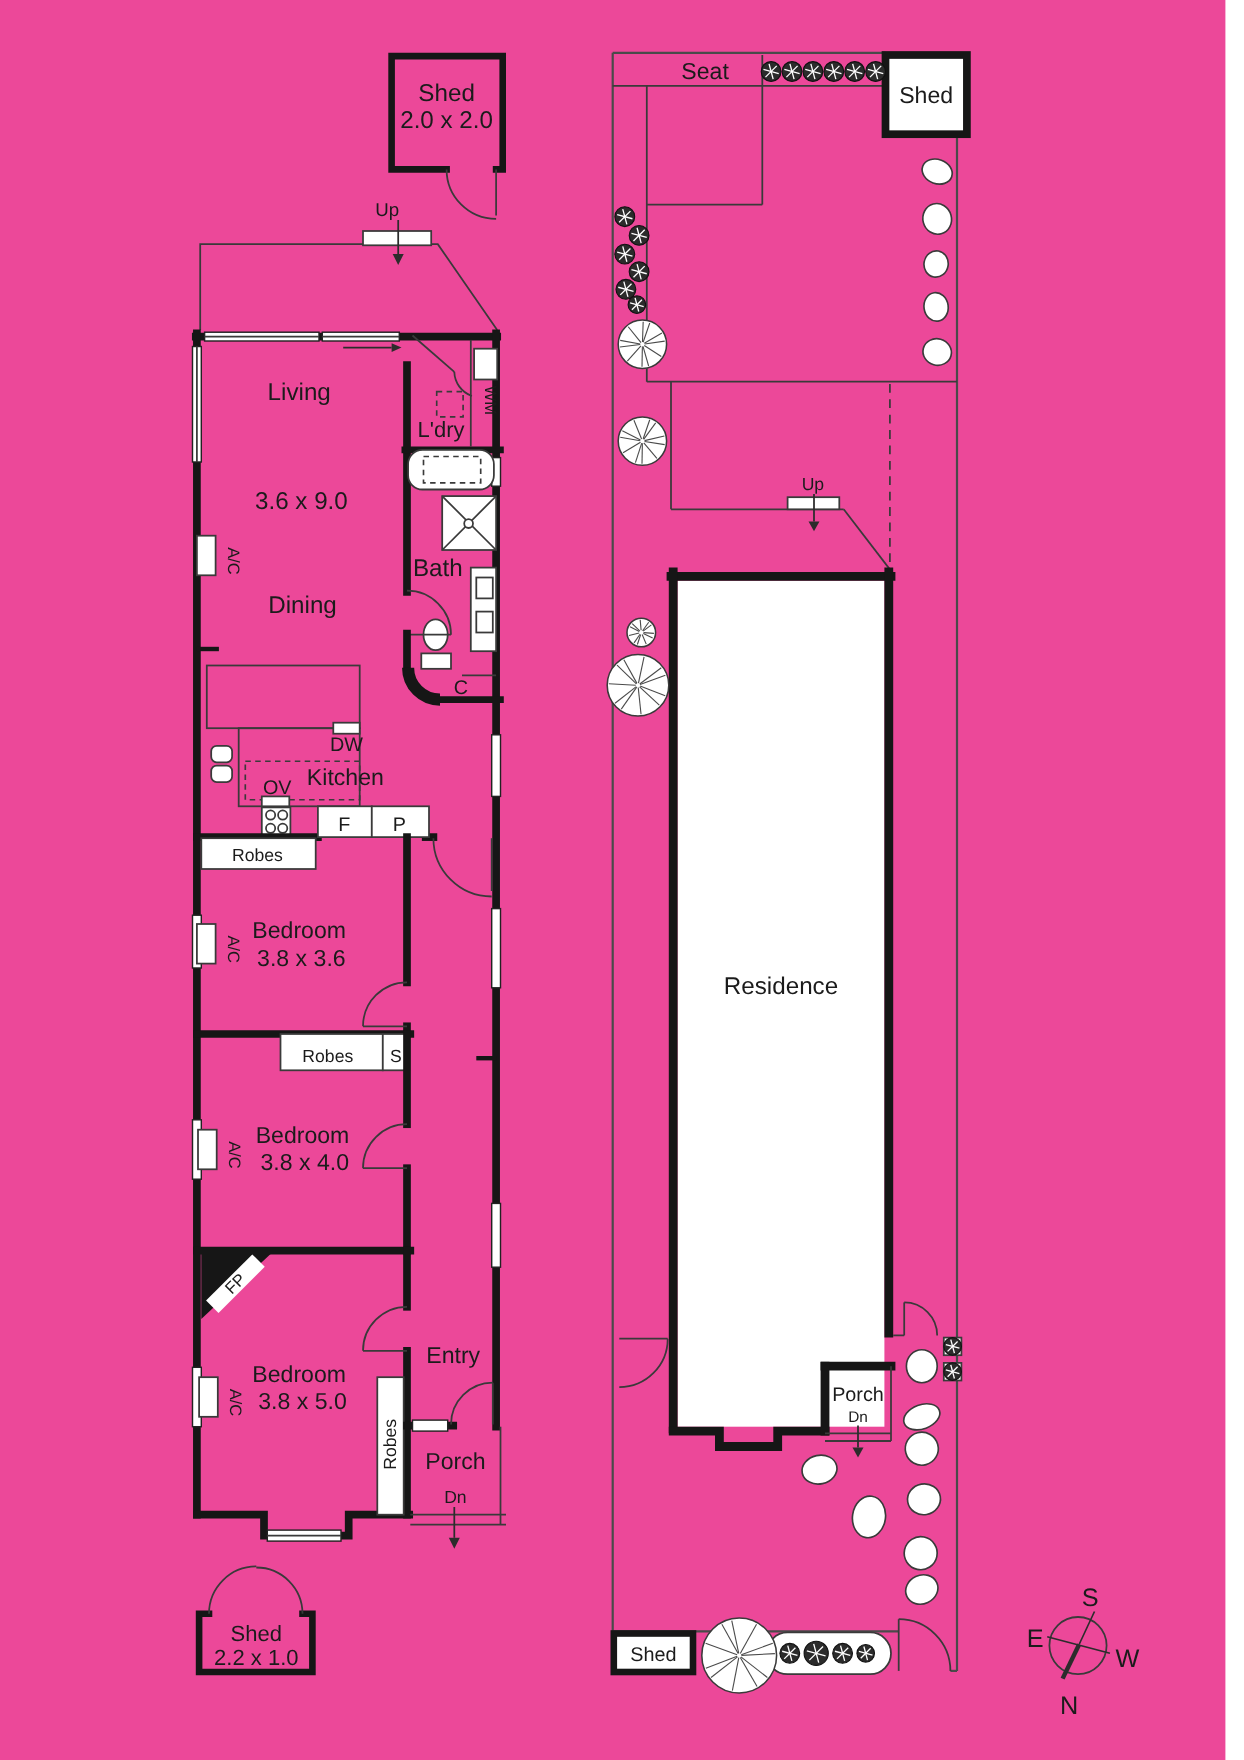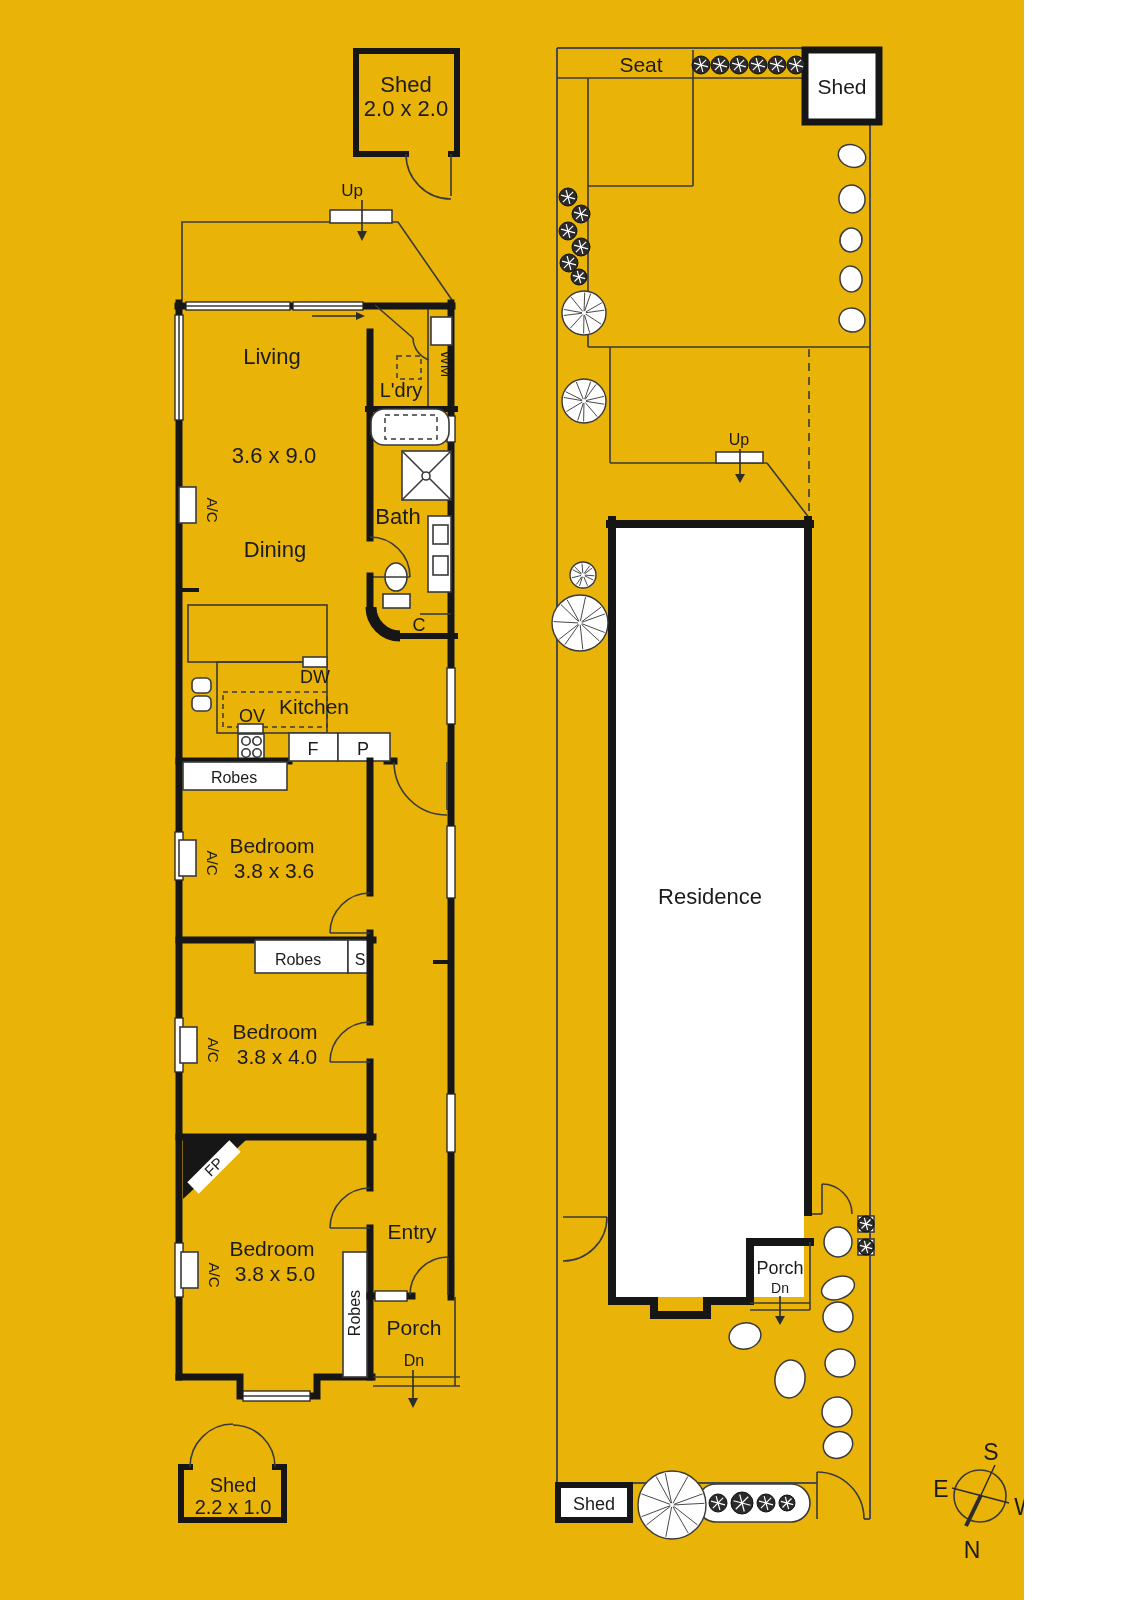--- a/index.html
+++ b/index.html
@@ -1,16 +1,16 @@
 <!DOCTYPE html>
 <html><head>
 <meta charset="utf-8">
 <style>
   html,body{margin:0;padding:0;background:#ffffff;}
-  .canvas{position:relative;width:1024px;height:1600px;background:#eab308;overflow:hidden;}
+  .canvas{position:relative;width:1114px;height:1600px;background:#ec4899;overflow:hidden;}
   svg{position:absolute;left:0;top:0;}
   .wall{stroke:#161616;stroke-width:7;fill:none;stroke-linecap:square;stroke-linejoin:miter;}
   .wall6{stroke:#161616;stroke-width:6;fill:none;stroke-linecap:square;}
   .wall8{stroke:#161616;stroke-width:8;fill:none;stroke-linecap:square;}
   .thin{stroke:#3a3a3a;stroke-width:1.6;fill:none;}
   .thinf{stroke:#3a3a3a;stroke-width:1.6;fill:#ffffff;}
   .bound{stroke:#4a4a4a;stroke-width:2;fill:none;}
   .dash{stroke:#3a3a3a;stroke-width:1.6;fill:none;stroke-dasharray:8 6;}
   .dashs{stroke:#3a3a3a;stroke-width:1.5;fill:none;stroke-dasharray:5 4;}
   .win{fill:#ffffff;stroke:#222222;stroke-width:1.3;}

